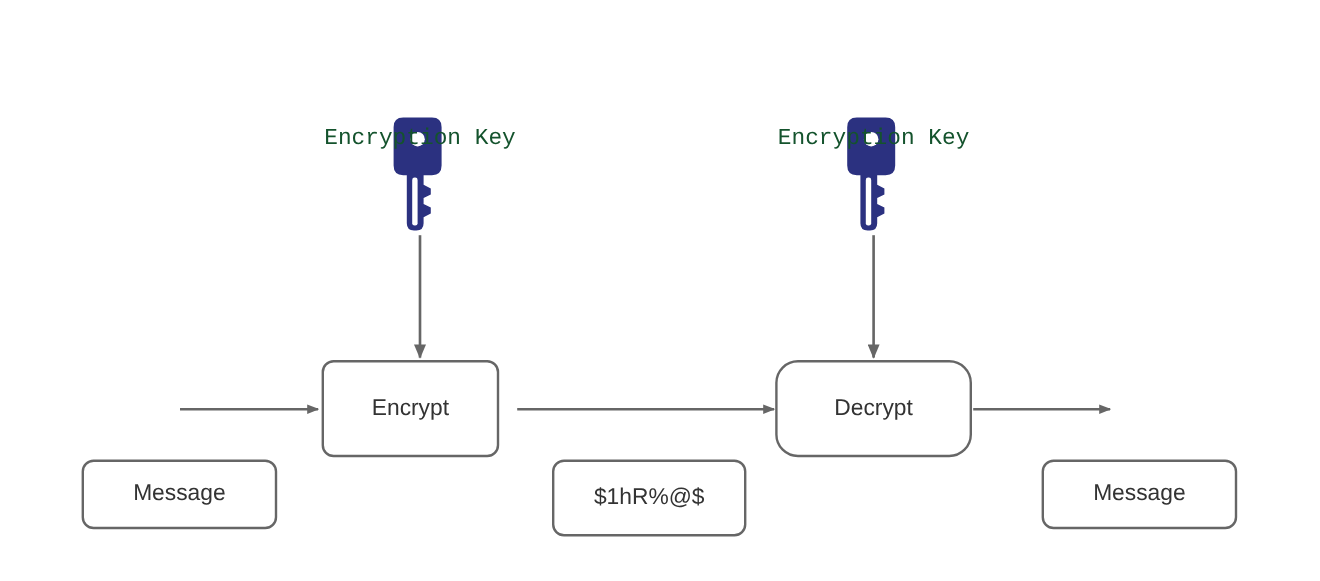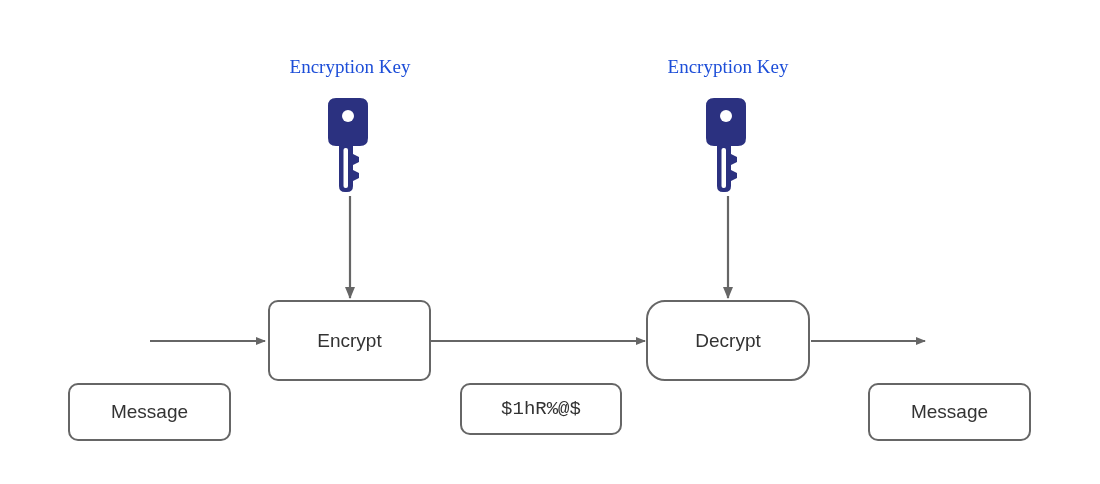--- a/index.html
+++ b/index.html
@@ -29,25 +29,26 @@
     color: #333333;
     font-size: 19px;
     font-family: "Liberation Sans", sans-serif;
     white-space: nowrap;
   }
   .process-box {
     border-width: 2.5px;
   }
   .caption-label {
     position: absolute;
-    color: #1d4ed8;
+    color: #14532d;
     font-size: 19px;
-    font-family: Liberation Serif, serif;
+    font-family: Liberation Mono, monospace;
     white-space: nowrap;
     text-align: center;
+    margin-top: 48px;
   }
   .svg-layer {
     position: absolute;
     left: 0;
     top: 0;
     width: 1100px;
     height: 484px;
     pointer-events: none;
   }
   .key-icon {
@@ -95,23 +96,23 @@
              Q27,96 21,96 L19,96 Q13,96 13,90 L13,50 L10,50
              Q2,50 2,42 L2,10 Q2,2 10,2 Z" fill="#2B3180"></path>
     <rect x="17.5" y="52" width="4.5" height="40" rx="2" fill="#ffffff"></rect>
     <circle cx="22" cy="20" r="6" fill="#ffffff"></circle>
   </svg>
 
   <div class="caption-label" style="left:250px; top:56px; width:200px;">Encryption Key</div>
 
   <div class="caption-label" style="left:628px; top:56px; width:200px;">Encryption Key</div>
 
-  <div class="node-box process-box" style="left:268px; top:300px; width:163px; height:81px;">Encrypt</div>
+  <div class="node-box process-box" style="left:268px; top:300px; width:148px; height:81px;">Encrypt</div>
 
   <div class="node-box process-box" style="left:646px; top:300px; width:164px; height:81px;border-radius:19px;">Decrypt</div>
 
   <div class="node-box" style="left:68px; top:383px; width:163px; height:58px;">Message</div>
 
-  <div class="node-box" style="left:460px; top:383px; width:162px; height:52px;font-family:Liberation Mono, monospace;">$1hR%@$</div>
+  <div class="node-box" style="left:460px; top:383px; width:162px; height:64px;">$1hR%@$</div>
 
   <div class="node-box" style="left:868px; top:383px; width:163px; height:58px;">Message</div>
 
 </div>
 
 </body></html>

